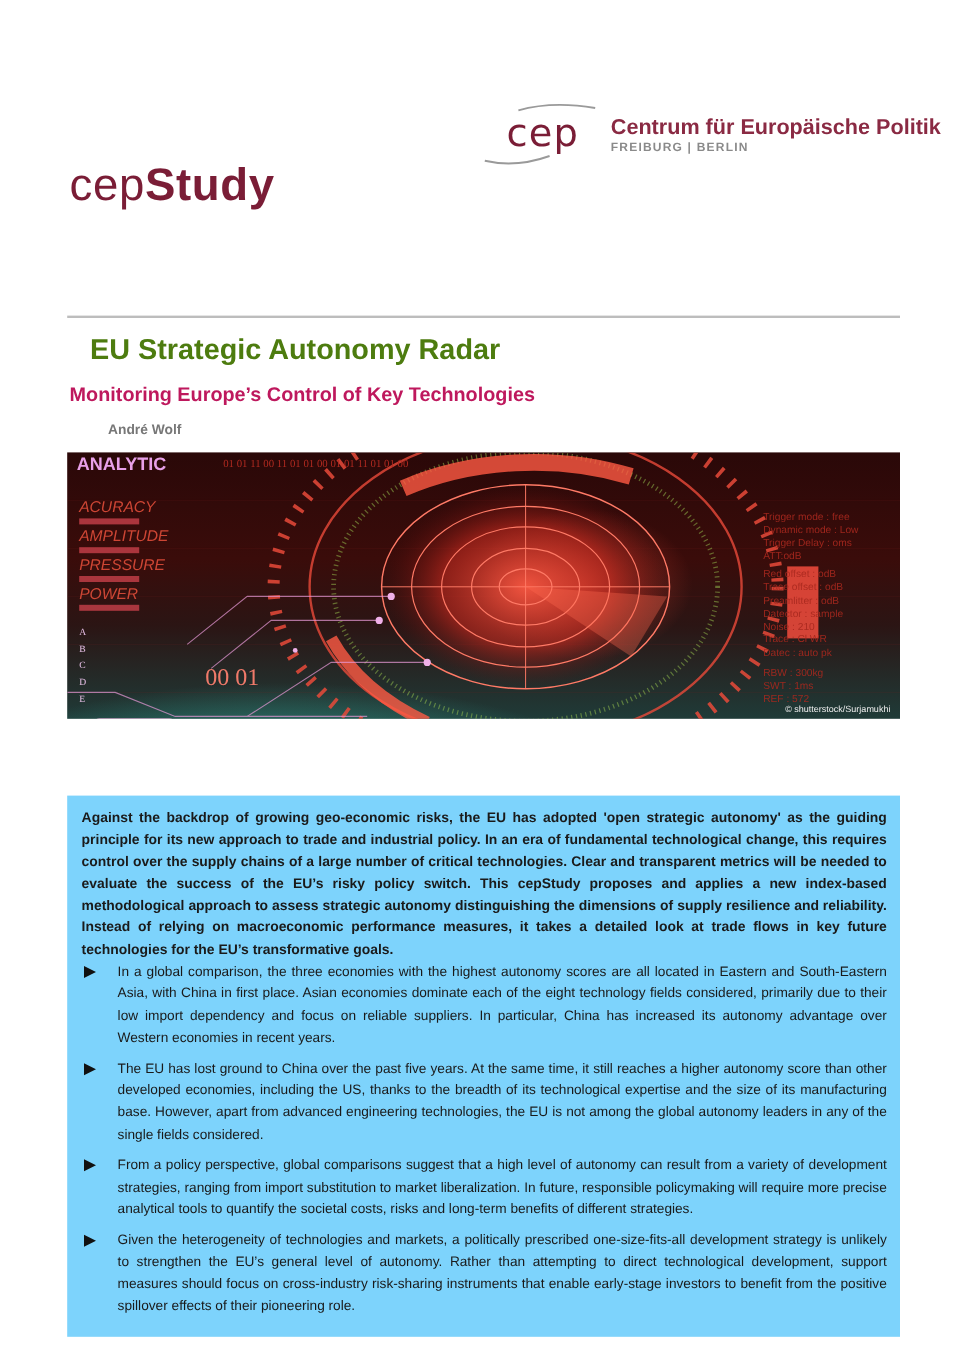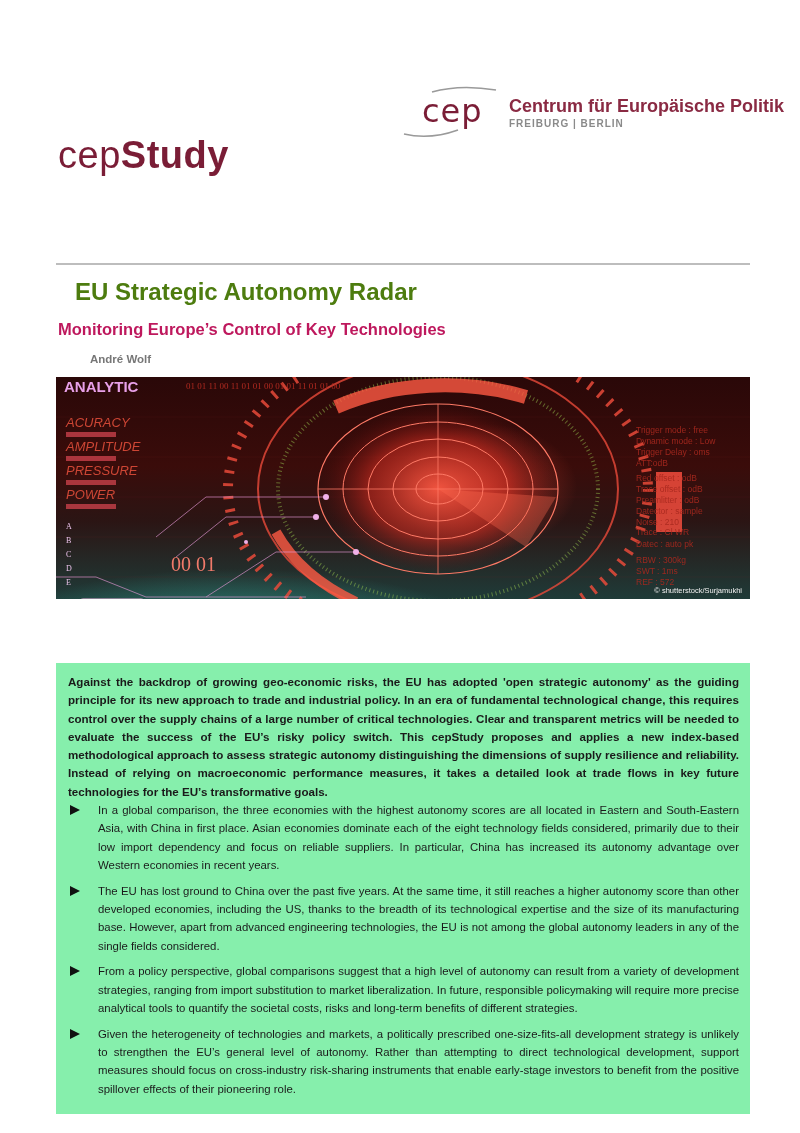--- a/index.html
+++ b/index.html
@@ -33,21 +33,21 @@
   .hero { position: absolute; left: 56px; top: 377px; width: 694px; height: 222px; overflow: hidden;
           background:
             radial-gradient(ellipse 130px 90px at 430px 110px, rgba(255,80,60,0.55), rgba(0,0,0,0) 70%),
             radial-gradient(ellipse 420px 140px at 180px 290px, rgba(60,200,180,0.85), rgba(0,0,0,0) 70%),
             radial-gradient(ellipse 300px 80px at 500px 290px, rgba(40,160,150,0.6), rgba(0,0,0,0) 70%),
             linear-gradient(180deg, #2a0808 0%, #3a0c0a 40%, #2b1514 65%, #1f3b38 100%); }
   .hero svg { position: absolute; left: 0; top: 0; }
   .credit { position: absolute; right: 8px; bottom: 4px; font-size: 7.5px; color: #f0f0f0; margin-left: 30px; }
 
   
-  .summary { position: absolute; left: 56px; top: 663px; width: 694px; height: 451px; background: #86efac; }
+  .summary { position: absolute; left: 56px; top: 663px; width: 694px; height: 451px; background: #7dd3fc; }
   .abstract { position: absolute; left: 12px; top: 10px; width: 671px; font-size: 11.6px; font-weight: bold;
               line-height: 18.3px; text-align: justify; color: #1a1a1a; }
   .bullets { position: absolute; left: 12px; top: 138px; width: 671px; margin: 0; padding: 0; list-style: none; }
   .bullets li { position: relative; padding-left: 30px; font-size: 11.4px; line-height: 18.3px;
                 text-align: justify; margin-bottom: 7.5px; color: #1a1a1a; }
   .bullet-icon { position: absolute; left: 2px; top: 4px; width: 0; height: 0;
                  border-top: 5px solid transparent; border-bottom: 5px solid transparent;
                  border-left: 10px solid #111; }
 </style>
 </head>

